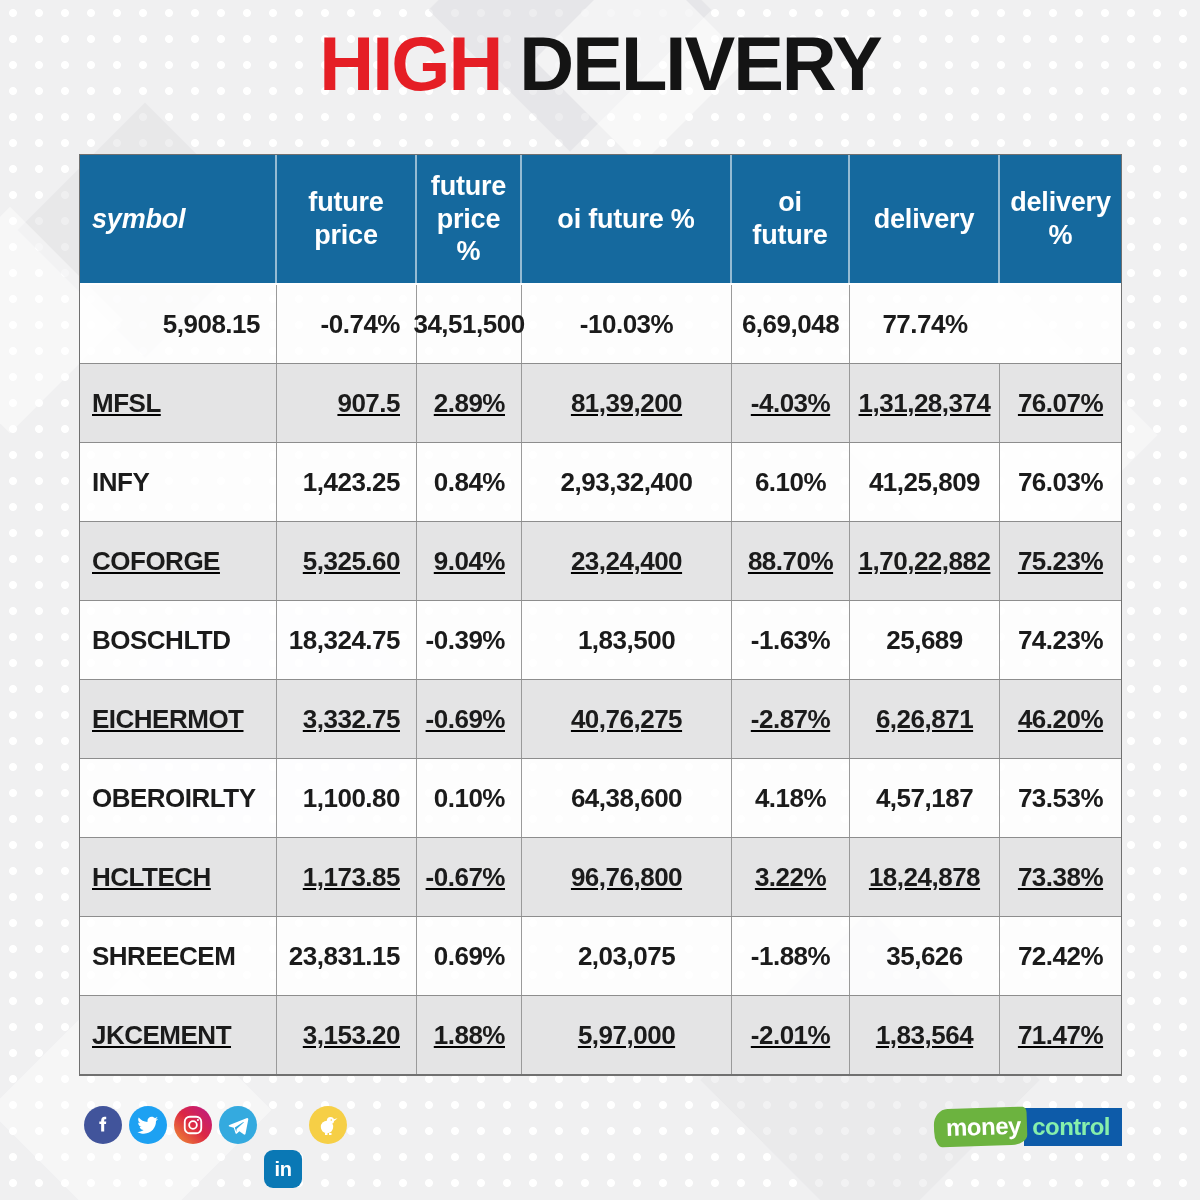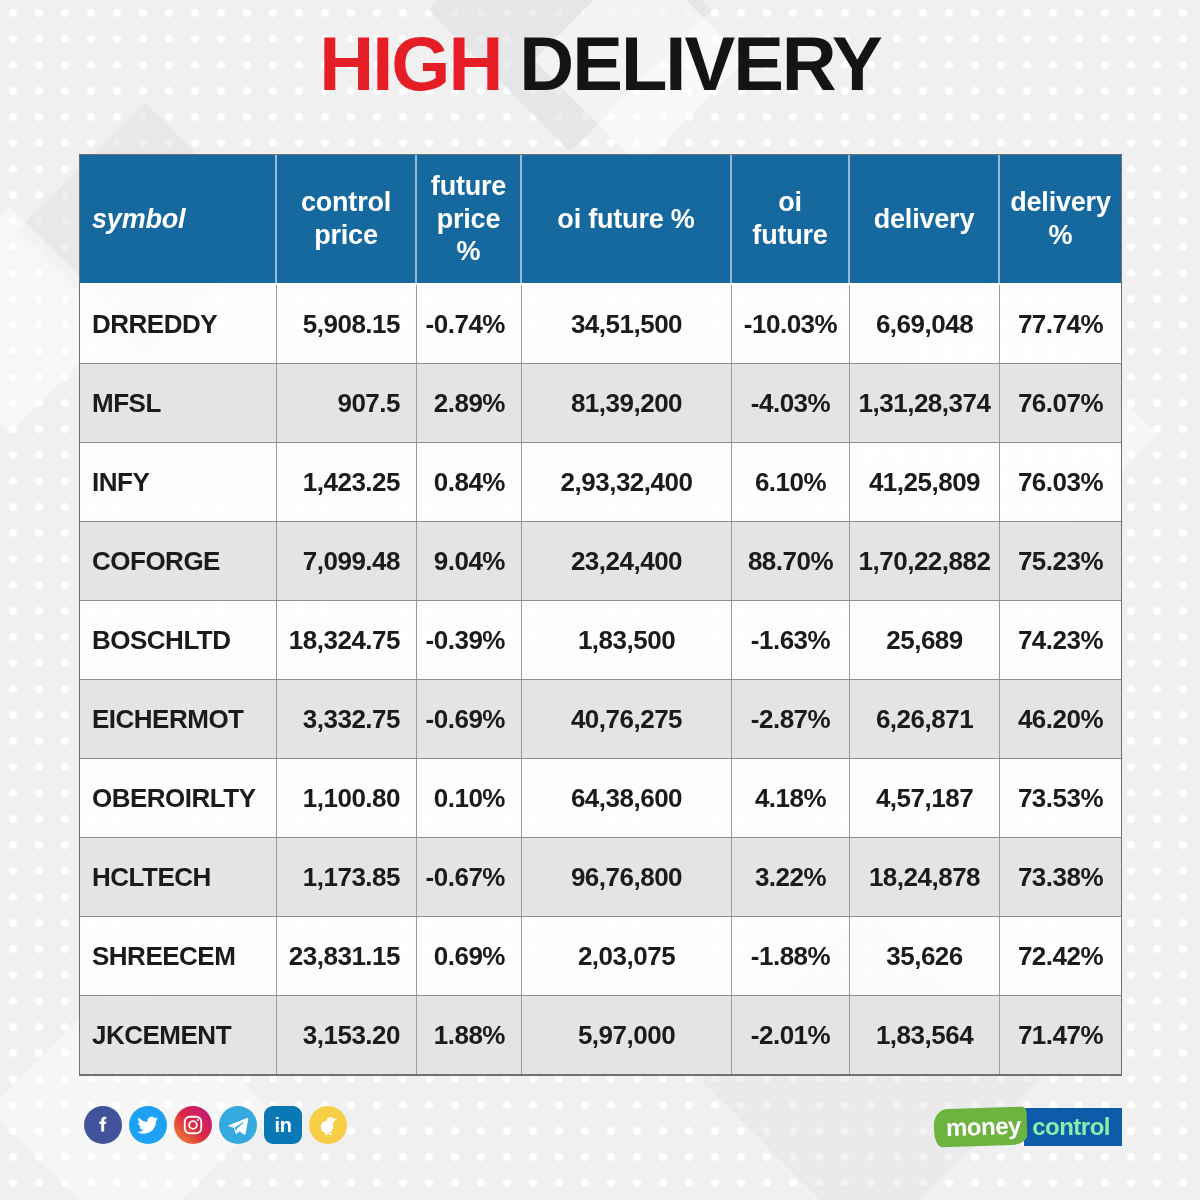--- a/index.html
+++ b/index.html
@@ -31,34 +31,34 @@
     border-right:2px solid rgba(255,255,255,.55);padding:0 8px;box-sizing:border-box;
     letter-spacing:-0.2px;
   }
   .th:last-child{border-right:none;}
   .th.a-left{justify-content:flex-start;text-align:left;padding-left:12px;font-style:italic;}
   .tr{
     display:grid;grid-template-columns:197px 140px 105px 210px 118px 150px 121px;
     height:78px;border-top:1px solid #8d8d8d;background:rgba(255,255,255,.82);
   }
   .tbody .tr:first-child{border-top:2px solid #ffffff;}
-  .tr.alt{background:var(--row-alt);}
+  .tr.alt{background:var(--row-alt);text-decoration:underline;}
   .td{
     display:flex;align-items:center;box-sizing:border-box;
     font-size:26px;font-weight:700;color:#1b1b1b;letter-spacing:-0.5px;
     border-right:1px solid #9a9a9a;padding:0 6px;white-space:nowrap;
   }
   .td:last-child{border-right:none;}
   .a-left{justify-content:flex-start;padding-left:12px !important;}
   .a-right{justify-content:flex-end;padding-right:16px !important;}
   .a-center{justify-content:center;text-align:right;}
   .socials{position:absolute;left:84px;top:1106px;display:flex;gap:7px;z-index:3;}
   .sicon{width:38px;height:38px;border-radius:50%;display:flex;align-items:center;justify-content:center;cursor:pointer;}
   .sicon svg{display:block;}
-  .sq{border-radius:9px;}
+  .sq{border-radius:9px;margin-top:44px;}
   .in-text{color:#fff;font-weight:700;font-size:20px;line-height:1;letter-spacing:-0.5px;}
   .mc{position:absolute;right:78px;top:1108px;height:38px;display:flex;align-items:stretch;z-index:3;cursor:pointer;}
   .mc-money{
     background:var(--mc-green);color:#fff;font-weight:700;font-size:24px;letter-spacing:-0.5px;
     padding:0 6px 0 12px;display:flex;align-items:center;z-index:2;
     border-radius:14px 4px 16px 8px / 16px 6px 10px 16px;transform:rotate(-1.8deg);margin-right:-3px;
   }
   .mc-control{
     background:var(--mc-blue);color:#86efac;font-weight:700;font-size:24px;letter-spacing:-0.5px;
     padding:0 12px 0 8px;display:flex;align-items:center;
@@ -74,30 +74,29 @@
 <div class="deco" style="left:880px;top:320px;width:230px;height:230px;background:rgba(255,255,255,.4);"></div>
 <div class="deco" style="left:140px;top:590px;width:260px;height:260px;background:rgba(255,255,255,.35);"></div>
 <div class="deco" style="left:750px;top:960px;width:240px;height:240px;background:rgba(226,226,228,.45);"></div>
 <div class="deco" style="left:30px;top:1010px;width:200px;height:200px;background:rgba(255,255,255,.4);"></div>
 
 <h1 class="title"><span class="t-high">HIGH</span><span class="t-delivery">DELIVERY</span></h1>
 
 <div class="table">
   <div class="thead" id="thead">
       <div class="th a-left">symbol</div>
-      <div class="th ">control price</div>
+      <div class="th ">future price</div>
       <div class="th ">future price %</div>
       <div class="th ">oi future %</div>
       <div class="th ">oi future</div>
       <div class="th ">delivery</div>
       <div class="th ">delivery %</div>
     </div>
   <div class="tbody" id="tbody">
       <div class="tr">
-        <div class="td a-left">DRREDDY</div>
         <div class="td a-right">5,908.15</div>
         <div class="td a-right">-0.74%</div>
         <div class="td a-center">34,51,500</div>
         <div class="td a-center">-10.03%</div>
         <div class="td a-center">6,69,048</div>
         <div class="td a-center">77.74%</div>
       </div>
       <div class="tr alt">
         <div class="td a-left">MFSL</div>
         <div class="td a-right">907.5</div>
@@ -111,21 +110,21 @@
         <div class="td a-left">INFY</div>
         <div class="td a-right">1,423.25</div>
         <div class="td a-right">0.84%</div>
         <div class="td a-center">2,93,32,400</div>
         <div class="td a-center">6.10%</div>
         <div class="td a-center">41,25,809</div>
         <div class="td a-center">76.03%</div>
       </div>
       <div class="tr alt">
         <div class="td a-left">COFORGE</div>
-        <div class="td a-right">7,099.48</div>
+        <div class="td a-right">5,325.60</div>
         <div class="td a-right">9.04%</div>
         <div class="td a-center">23,24,400</div>
         <div class="td a-center">88.70%</div>
         <div class="td a-center">1,70,22,882</div>
         <div class="td a-center">75.23%</div>
       </div>
       <div class="tr">
         <div class="td a-left">BOSCHLTD</div>
         <div class="td a-right">18,324.75</div>
         <div class="td a-right">-0.39%</div>

